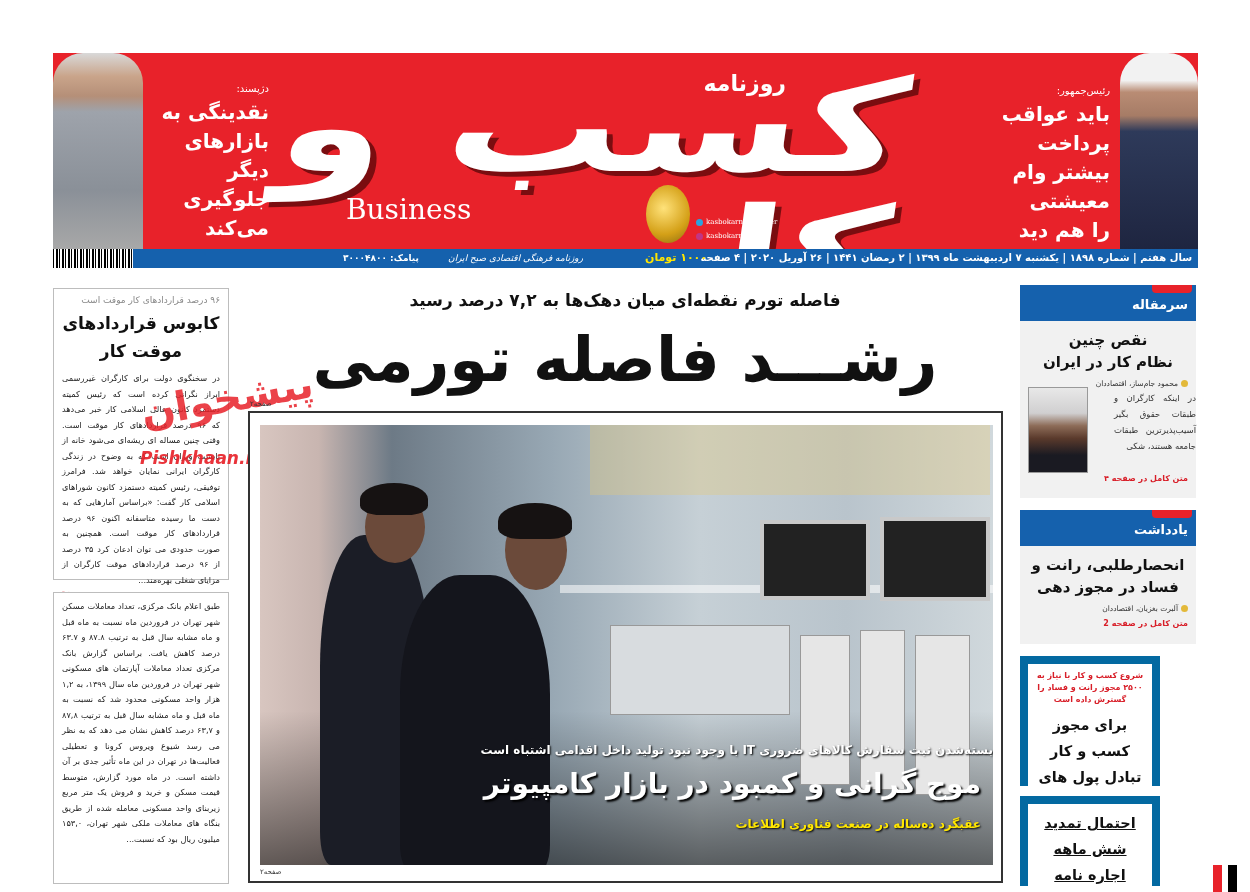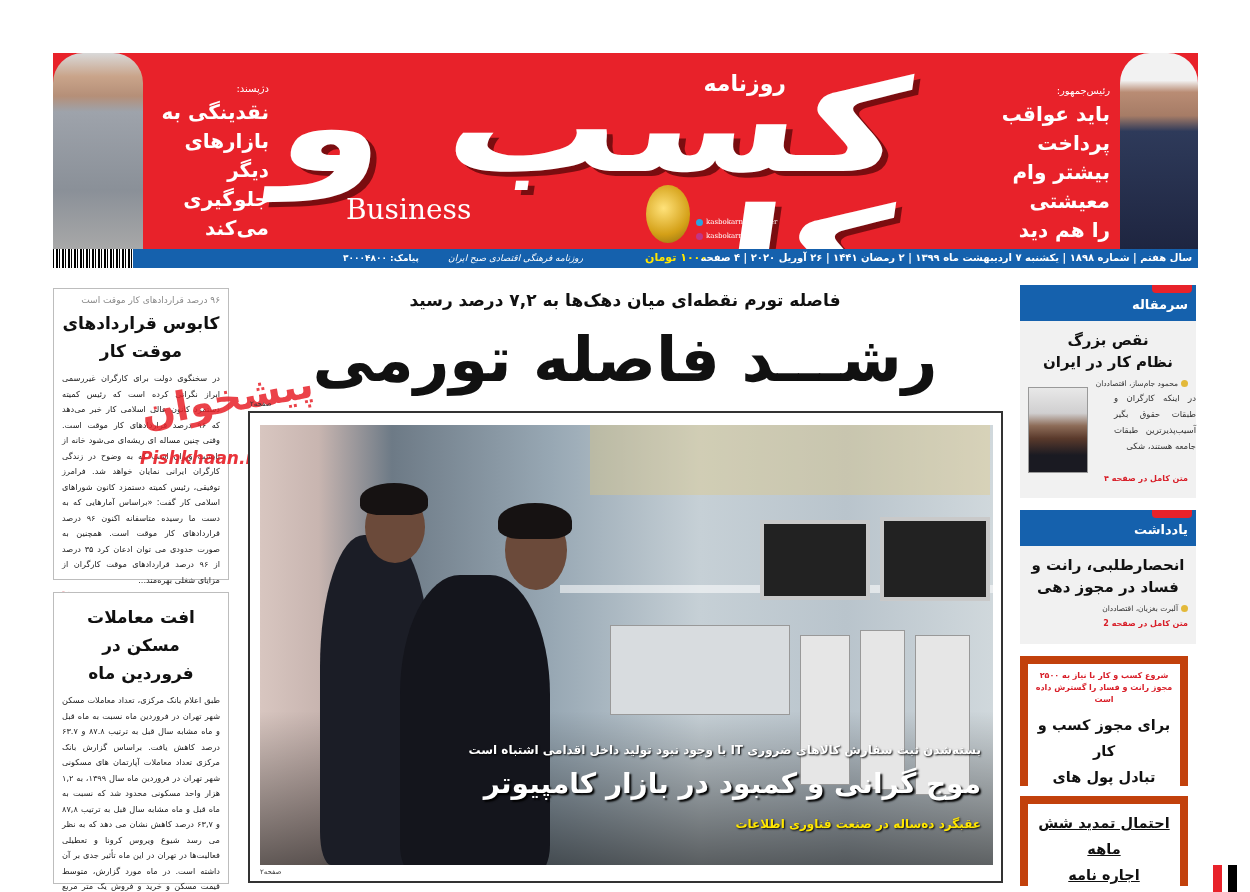--- a/index.html
+++ b/index.html
@@ -43,37 +43,37 @@
   .photo { position: absolute; left: 10px; top: 12px; width: 733px; height: 440px; overflow: hidden;
     background:
       linear-gradient(180deg, rgba(0,0,0,0) 65%, rgba(0,0,0,0.55) 100%),
       linear-gradient(90deg, #d8c6c0 0%, #c8b5b0 8%, #6d7a86 18%, #98a8b4 40%, #c6d0d6 60%, #b9c4cc 80%, #d0d8dc 100%); }
   .photo .shelf { position: absolute; background: rgba(255,255,255,0.55); }
   .photo .laptop { position: absolute; background: #222; border: 4px solid #c9c9c9; }
   .photo .tower { position: absolute; background: #e6e6e6; border: 1px solid #999; }
   .photo .person { position: absolute; background: #1b1d26; border-radius: 40% 40% 10% 10%; }
   .photo .head { position: absolute; background: #6b4a3a; border-radius: 50%; }
   .photo .hair { position: absolute; background: #161212; border-radius: 50% 50% 30% 30%; }
-  .caption-kicker { position: absolute; right: 12px; top: 318px; color: #fff; font-weight: bold; font-size: 12px; text-shadow: 1px 1px 2px #000; white-space: nowrap; }
+  .caption-kicker { position: absolute; right: 0; top: 318px; color: #fff; font-weight: bold; font-size: 12px; text-shadow: 1px 1px 2px #000; white-space: nowrap; }
   .caption-head { position: absolute; right: 12px; top: 342px; color: #fff; font-weight: bold; font-size: 28px; text-shadow: 2px 2px 2px #000; white-space: nowrap; margin-left: 12px; }
   .caption-sub { position: absolute; right: 12px; top: 392px; color: #ffe600; font-weight: bold; font-size: 12px; text-shadow: 1px 1px 2px #000; white-space: nowrap; }
 
   
   .rbox { position: absolute; left: 1020px; width: 176px; background: #f1f1f1; }
   .rbox .label { position: relative; height: 36px; background: #1561ad; color: #fff; font-weight: bold; font-size: 13px; padding: 12px 8px 0 0; }
   .rbox .label .flag { position: absolute; left: 0; right: 0; top: 0; height: 0; }
   .rbox .label .flag::after { content: ""; position: absolute; right: 4px; top: 0; width: 40px; height: 8px; background: #e8222a; border-radius: 0 0 4px 4px; }
   .rbox .title { text-align: center; font-size: 15px; font-weight: bold; line-height: 22px; padding: 8px 6px 4px; }
   .rbox .author { font-size: 7.5px; color: #333; padding: 2px 8px; text-align: right; }
   .rbox .author::before { content: ""; display: inline-block; width: 7px; height: 7px; border-radius: 50%; background: #e3b93a; margin-left: 3px; vertical-align: middle; }
   .rbox .more { font-size: 8px; color: #d81e28; font-weight: bold; padding: 4px 8px; }
   .rbox .excerpt { font-size: 8.5px; line-height: 16px; color: #333; width: 82px; text-align: justify; }
   .rbox .portrait { position: absolute; left: 8px; top: 102px; width: 60px; height: 86px; border: 1px solid #999; background: linear-gradient(180deg, #e8e8e8 0%, #d0cfd0 30%, #8d6c58 45%, #5a3a2c 60%, #1a1a22 80%); }
 
-  .gbox { position: absolute; left: 1020px; width: 168px; background: #c2410c; padding: 8px; }
+  .gbox { position: absolute; left: 1020px; width: 140px; background: #0369a1; padding: 8px; }
   .gbox .inner { background: #fff; text-align: center; padding: 6px 4px; }
   .gbox .kicker { font-size: 8px; color: #d81e28; font-weight: bold; line-height: 12px; }
   .gbox .title { font-size: 14.5px; font-weight: bold; line-height: 26px; margin-top: 6px; }
   .gbox .pg { font-size: 6.5px; font-weight: bold; text-align: left; margin-top: 4px; }
 
   .corner-bars { position: absolute; left: 1213px; top: 865px; }
   .corner-bars span { position: absolute; top: 0; width: 9px; height: 27px; }
 </style>
 </head>
 <body>
@@ -130,24 +130,20 @@
     <div>کابوس قراردادهای</div>
     <div>موقت کار</div>
   </div>
   <div class="body">در سخنگوی دولت برای کارگران غیررسمی ابراز نگرانی کرده است که رئیس کمیته دستمزد کانون عالی اسلامی کار خبر می‌دهد که ۹۶ درصد قراردادهای کار موقت است. وقتی چنین مساله ای ریشه‌ای می‌شود خانه از پابست ویران است که به وضوح در زندگی کارگران ایرانی نمایان خواهد شد. فرامرز توفیقی، رئیس کمیته دستمزد کانون شوراهای اسلامی کار گفت: «براساس آمارهایی که به دست ما رسیده متاسفانه اکنون ۹۶ درصد قراردادهای کار موقت است. همچنین به صورت حدودی می توان ادعان کرد ۳۵ درصد از ۹۶ درصد قراردادهای موقت کارگران از مزایای شغلی بهره‌مند...</div>
   <span class="pg-mark">۴</span>
 </div>
 <div class="watermark-fa">پیشخوان</div>
 <div class="watermark" style="top:448px;">Pishkhaan.net</div>
 
 <div class="box" style="left:53px; top:592px; width:176px; height:292px;">
-  <div class="title" style="font-size:17px;">
-    <div>افت معاملات مسکن در</div>
-    <div>فروردین ماه</div>
-  </div>
   <div class="body">طبق اعلام بانک مرکزی، تعداد معاملات مسکن شهر تهران در فروردین ماه نسبت به ماه قبل و ماه مشابه سال قبل به ترتیب ۸۷.۸ و ۶۳.۷ درصد کاهش یافت. براساس گزارش بانک مرکزی تعداد معاملات آپارتمان های مسکونی شهر تهران در فروردین ماه سال ۱۳۹۹، به ۱,۲ هزار واحد مسکونی محدود شد که نسبت به ماه قبل و ماه مشابه سال قبل به ترتیب ۸۷,۸ و ۶۳,۷ درصد کاهش نشان می دهد که به نظر می رسد شیوع ویروس کرونا و تعطیلی فعالیت‌ها در تهران در این ماه تأثیر جدی بر آن داشته است. در ماه مورد گزارش، متوسط قیمت مسکن و خرید و فروش یک متر مربع زیربنای واحد مسکونی معامله شده از طریق بنگاه های معاملات ملکی شهر تهران، ۱۵۳,۰ میلیون ریال بود که نسبت...</div>
 
 </div>
 
 <div class="subhead">فاصله تورم نقطه‌ای میان دهک‌ها به ۷,۲ درصد رسید</div>
 <div class="mainhead">رشـــد فاصله تورمی دهـــک‌ها</div>
 <div class="pg-small" style="left:250px; top:400px;">صفحه۲</div>
 
 <div class="photo-frame">
   <div class="photo">
@@ -168,21 +164,21 @@
     <div class="caption-kicker">بسته‌شدن ثبت سفارش کالاهای ضروری IT با وجود نبود تولید داخل اقدامی اشتباه است</div>
     <div class="caption-head">موج گرانی و کمبود در بازار کامپیوتر</div>
     <div class="caption-sub">عقبگرد ده‌ساله در صنعت فناوری اطلاعات</div>
   </div>
   <div class="pg-small" style="left:10px; top:455px;">صفحه۲</div>
 </div>
 
 <div class="rbox" style="top:285px; height:213px;">
   <div class="label"><span class="flag"></span><span>سرمقاله</span></div>
   <div class="title">
-    <div>نقص بزرگ</div>
+    <div>نقص چنین</div>
     <div>نظام کار در ایران</div>
   </div>
   <div class="author">محمود جام‌ساز، اقتصاددان</div>
   <div class="excerpt">در اینکه کارگران و طبقات حقوق بگیر آسیب‌پذیرترین طبقات جامعه هستند، شکی</div>
   <div class="portrait"></div>
   <div class="excerpt" style="width:auto; text-align:left; padding-left:8px;">نیست. ما سال...</div>
   <div class="more">متن کامل در صفحه ۴</div>
 </div>
 
 <div class="rbox" style="top:510px; height:134px;">

